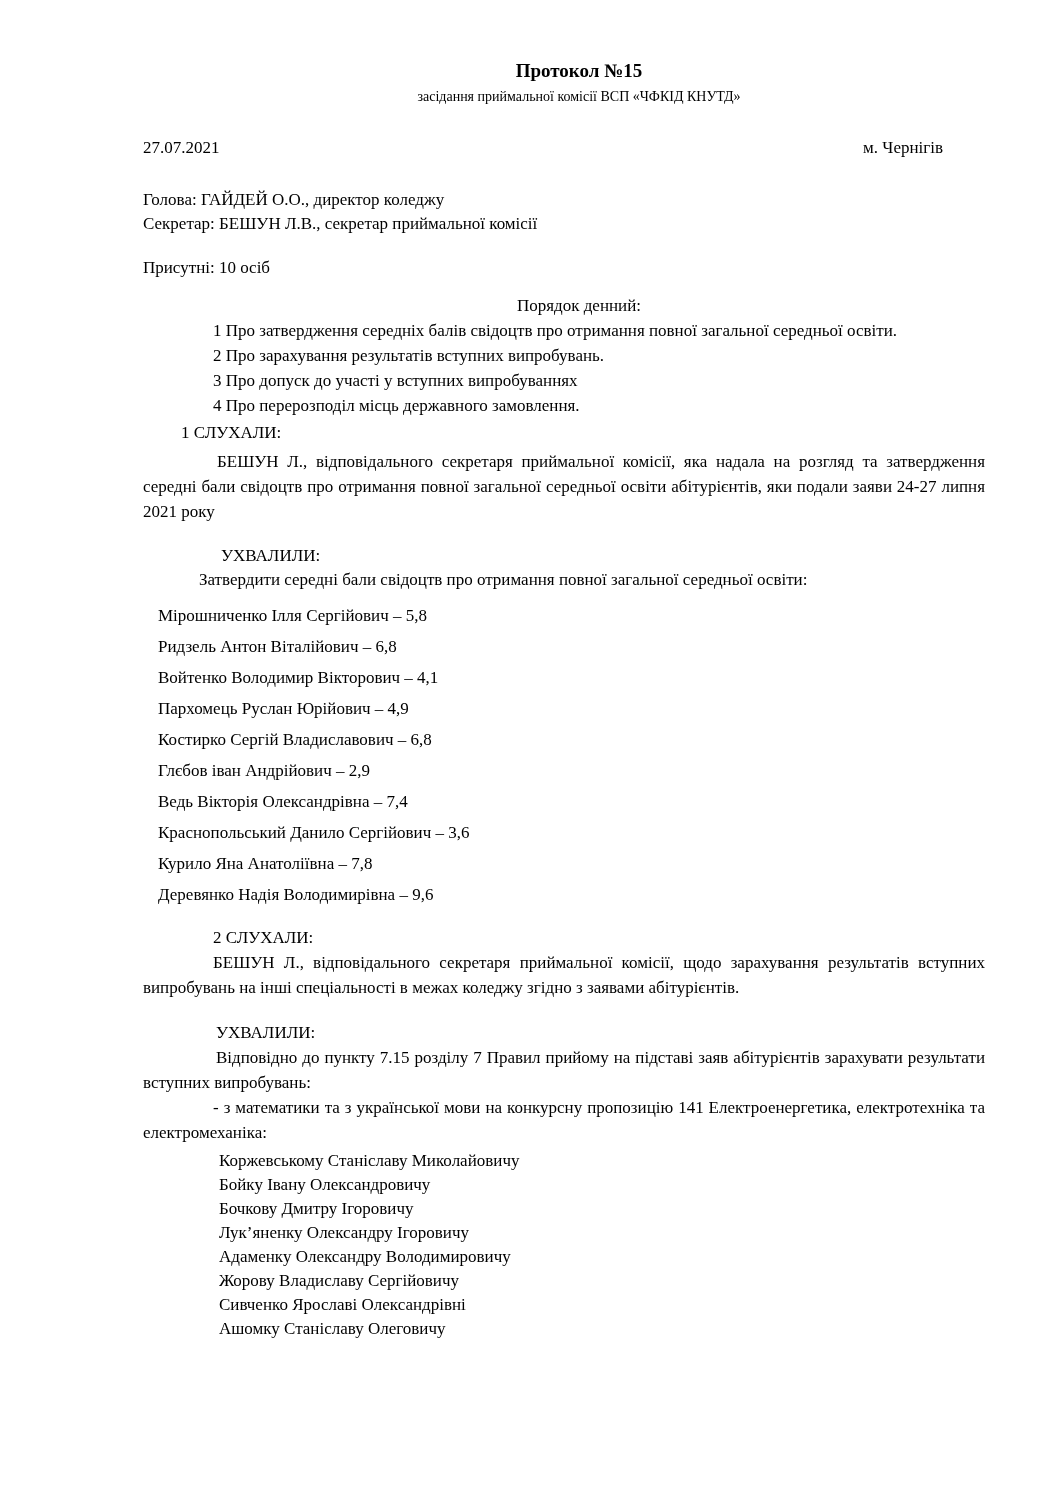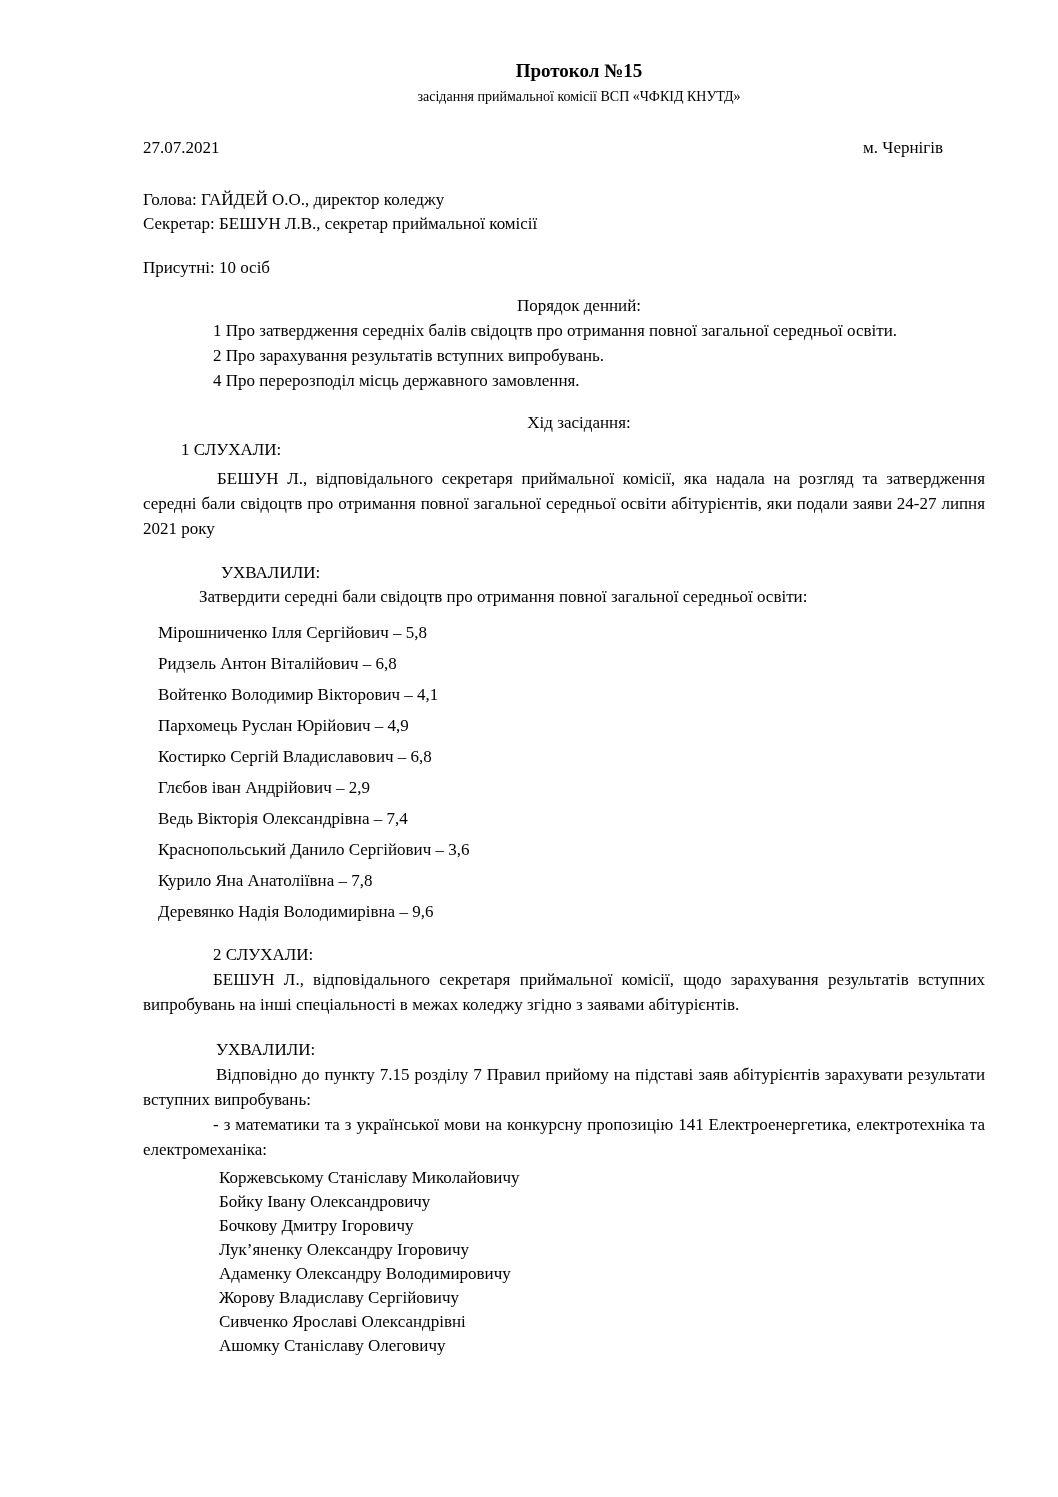--- a/index.html
+++ b/index.html
@@ -98,24 +98,24 @@
     <div>Голова: ГАЙДЕЙ О.О., директор коледжу</div>
     <div>Секретар: БЕШУН Л.В., секретар приймальної комісії</div>
   </div>
 
   <div class="attendees">Присутні: 10 осіб</div>
 
   <div class="agenda-heading">Порядок денний:</div>
   <div>
     <div class="agenda-item">1 Про затвердження середніх балів свідоцтв про отримання повної загальної середньої освіти.</div>
     <div class="agenda-item">2 Про зарахування результатів вступних випробувань.</div>
+    <div class="agenda-item">3 Про допуск до участі у вступних випробуваннях</div>
     <div class="agenda-item">4 Про перерозподіл місць державного замовлення.</div>
   </div>
 
-  <div class="proceedings-heading">Хід засідання:</div>
 
   <div>
     <div class="heard-label-1">1 СЛУХАЛИ:</div>
     <div class="para-1">БЕШУН Л., відповідального секретаря приймальної комісії, яка надала на розгляд та затвердження середні бали свідоцтв про отримання повної загальної середньої освіти абітурієнтів, яки подали заяви 24-27 липня 2021 року</div>
     <div class="resolved-label-1">УХВАЛИЛИ:</div>
     <div class="resolved-intro">Затвердити середні бали свідоцтв про отримання повної загальної середньої освіти:</div>
     <div class="grades-list">
       <div class="line">Мірошниченко Ілля Сергійович – 5,8</div>
       <div class="line">Ридзель Антон Віталійович – 6,8</div>
       <div class="line">Войтенко Володимир Вікторович – 4,1</div>

